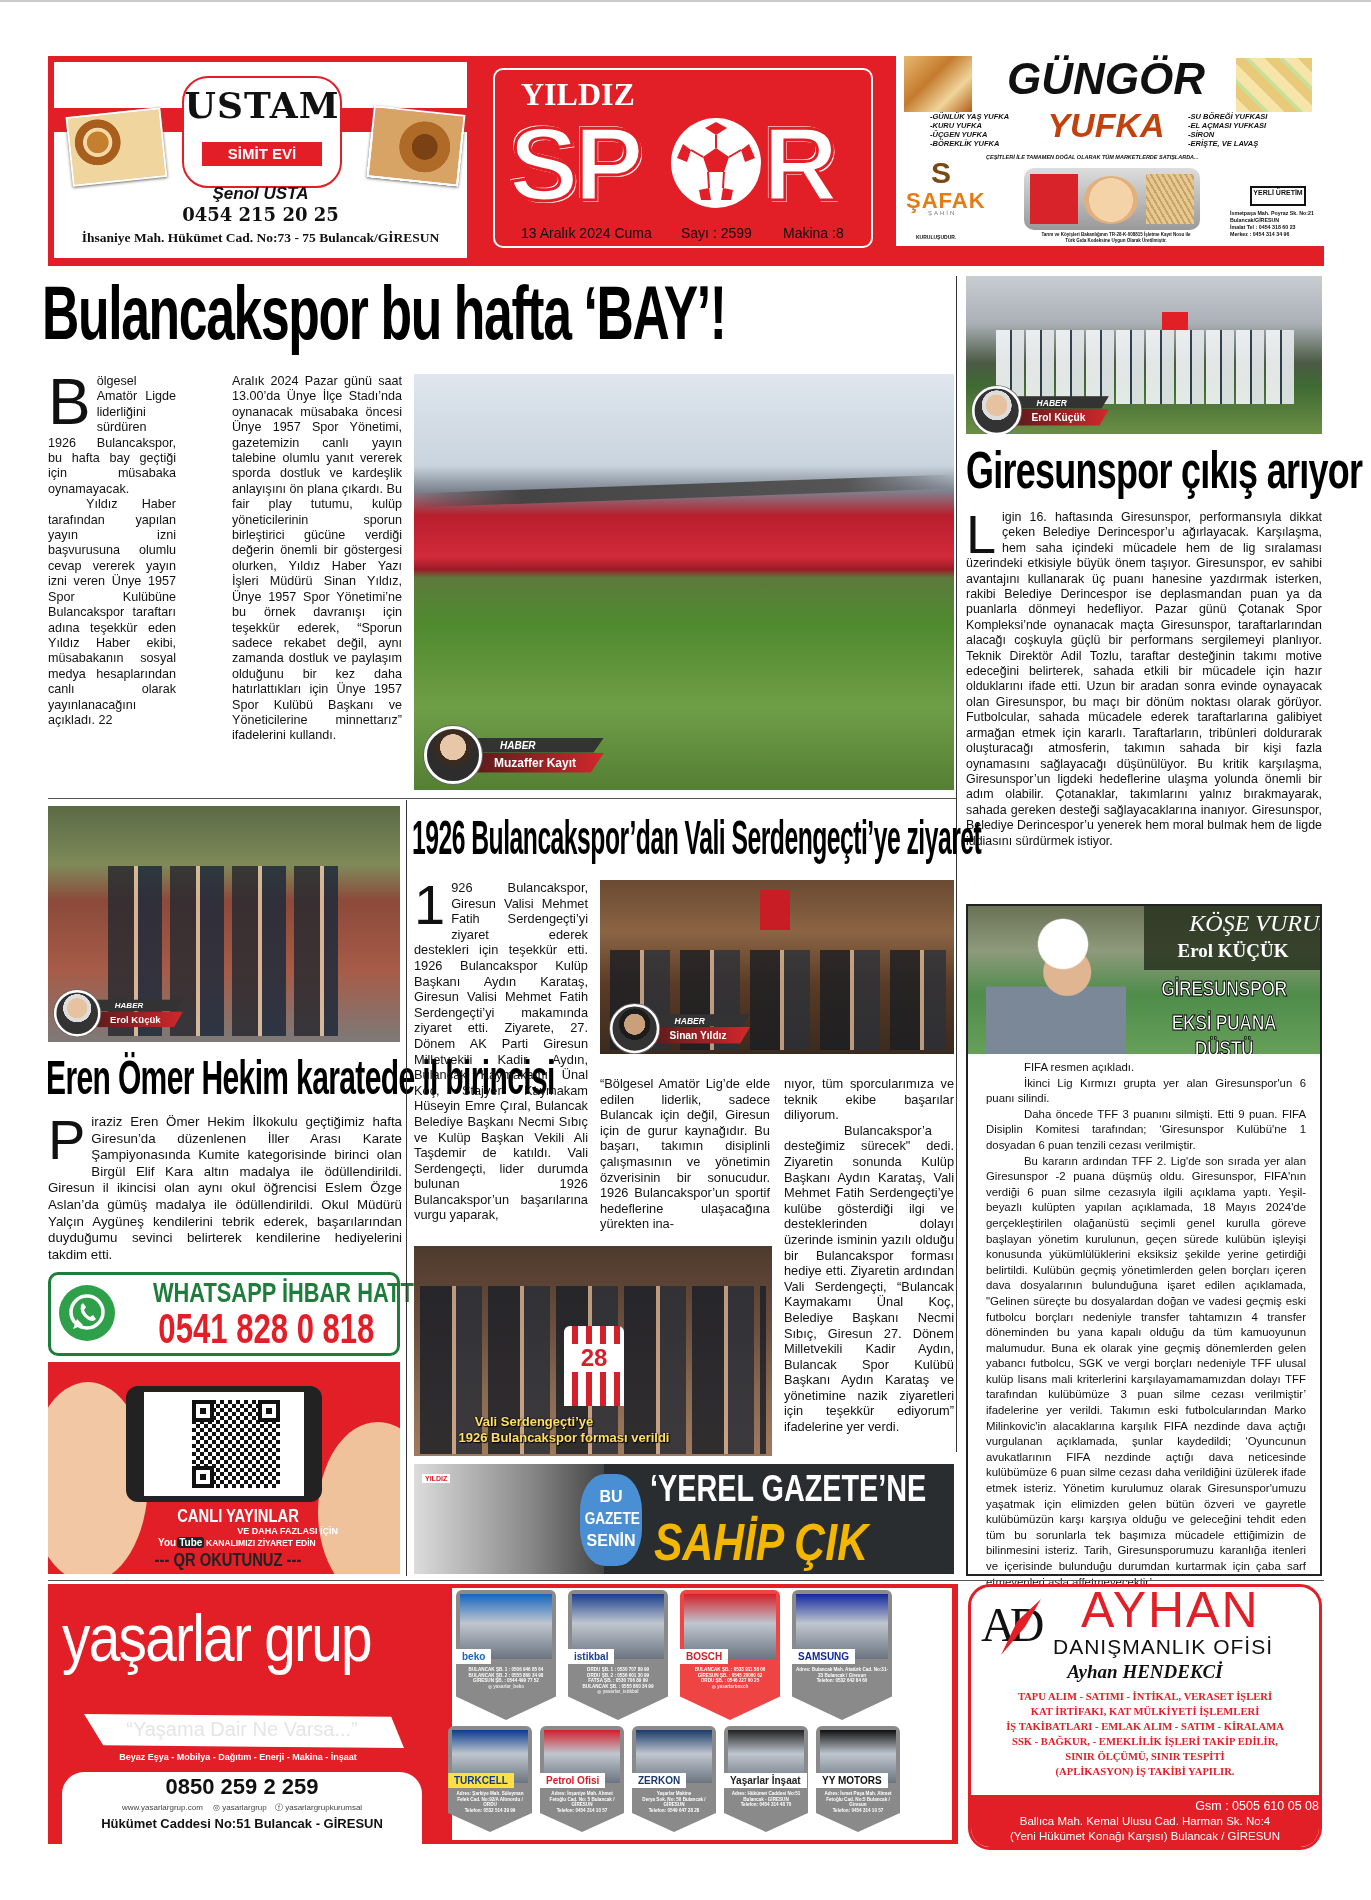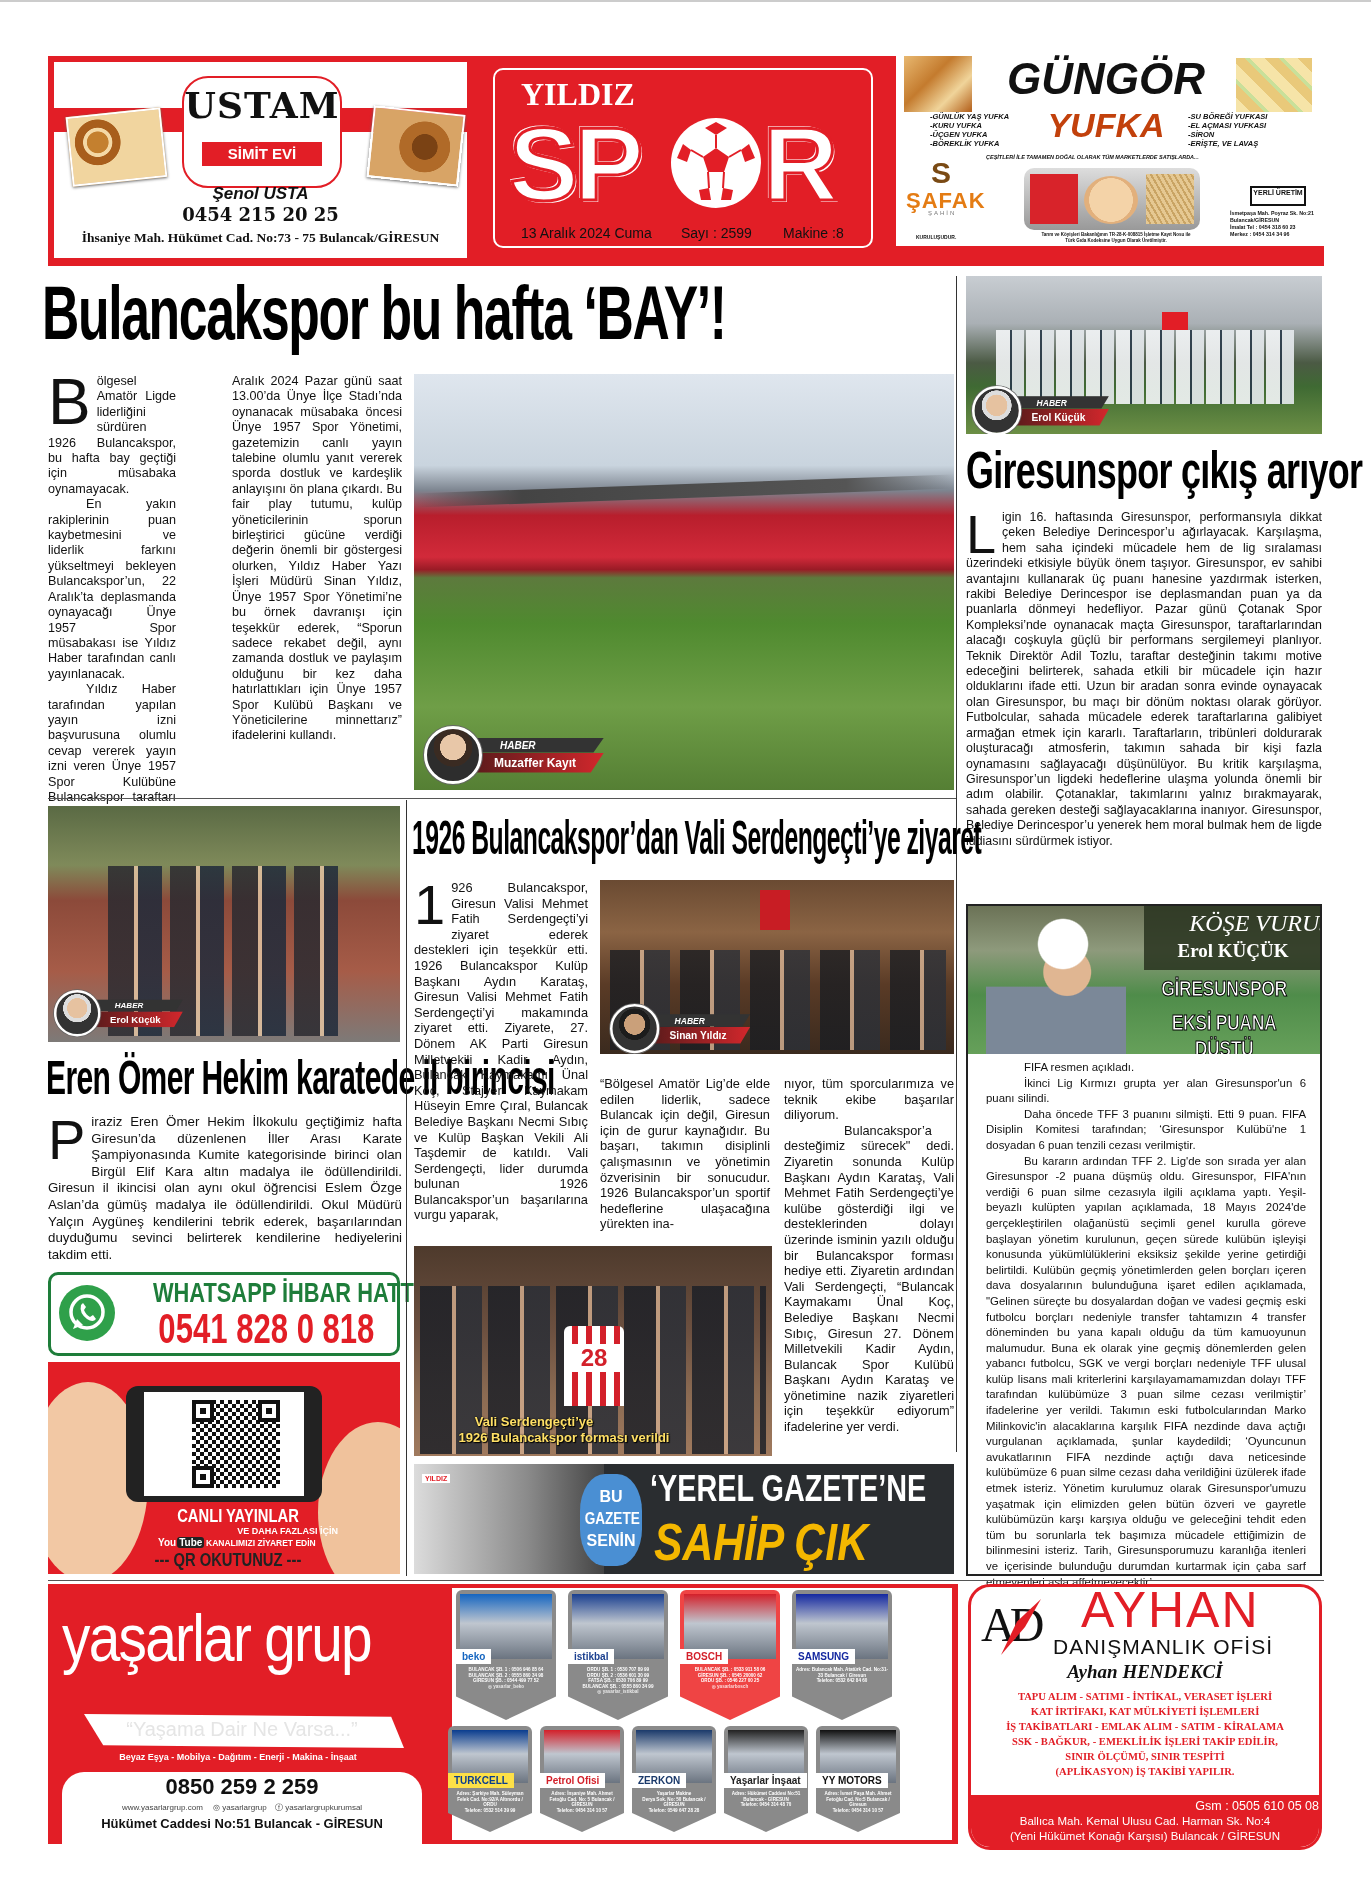--- a/index.html
+++ b/index.html
@@ -55,21 +55,21 @@
           <line x1="58" y1="39" x2="70" y2="32"></line>
         <line x1="32" y1="39" x2="20" y2="32"></line>
           <line x1="37" y1="54" x2="38" y2="70"></line>
         <line x1="53" y1="54" x2="52" y2="70"></line>
       </g>
     </svg>
   </div>
   <div class="abs" style="left:268px;top:42px;font-family:'Liberation Sans',sans-serif;font-weight:900;font-size:104px;line-height:104px;color:#fff;-webkit-text-stroke:3px #e21e26;text-shadow:2px 2px 0 #fff,-2px -2px 0 #fff;">R</div>
   <div class="abs" style="left:26px;top:155px;font-size:14px;color:#111;">13 Aralık 2024 Cuma</div>
   <div class="abs" style="left:186px;top:155px;font-size:14px;color:#111;">Sayı : 2599</div>
-  <div class="abs" style="left:288px;top:155px;font-size:14px;color:#111;">Makine :8</div>
+  <div class="abs" style="left:288px;top:155px;font-size:14px;color:#111;">Makina :8</div>
 </div>
 
 <div class="abs" style="left:896px;top:50px;width:454px;height:196px;background:#fff;overflow:hidden;">
   <div class="abs" style="left:8px;top:6px;width:68px;height:56px;background:linear-gradient(135deg,#e8b870,#c47b2e 40%,#f0d49a 70%,#b25d18);"></div>
   <div class="abs" style="left:340px;top:8px;width:76px;height:54px;background:repeating-linear-gradient(45deg,#f6e4a8 0 10px,#e9c97a 10px 20px,#c9e09a 20px 24px);"></div>
   <div class="abs" style="left:80px;top:4px;width:260px;text-align:center;font-weight:900;font-style:italic;font-size:44px;color:#111;">GÜNGÖR</div>
   <div class="abs" style="left:145px;top:56px;width:130px;text-align:center;font-weight:900;font-style:italic;font-size:34px;color:#c2410c;">YUFKA</div>
   <div class="abs" style="left:34px;top:62px;font-size:7.5px;font-weight:700;font-style:italic;line-height:9px;">
     <div>-GÜNLÜK YAŞ YUFKA</div>
     <div>-KURU YUFKA</div>
@@ -100,21 +100,20 @@
     <div>Merkez : 0454 314 34 96</div>
   </div>
 </div>
 
 <div class="abs headline" style="left:42px;top:272px;font-size:76px;line-height:82px;transform:scaleX(0.68);letter-spacing:-2px;">Bulancakspor bu hafta ‘BAY’!</div>
 <div class="abs" style="left:956px;top:276px;width:1px;height:1176px;background:#333;"></div>
 
 <div class="abs txt" style="left:48px;top:374px;width:128px;">
   <span class="dropcap">B</span>
   <p>ölgesel Amatör Ligde liderliğini sürdüren 1926 Bulancakspor, bu hafta bay geçtiği için müsabaka oynamayacak.</p>
-  <p class="ind">En yakın rakiplerinin puan kaybetmesini ve liderlik farkını yükseltmeyi bekleyen Bulancakspor’un, 22 Aralık’ta deplasmanda oynayacağı Ünye 1957 Spor müsabakası ise Yıldız Haber tarafından canlı yayınlanacak.</p>
   <p class="ind">Yıldız Haber tarafından yapılan yayın izni başvurusuna olumlu cevap vererek yayın izni veren Ünye 1957 Spor Kulübüne Bulancakspor taraftarı adına teşekkür eden Yıldız Haber ekibi, müsabakanın sosyal medya hesaplarından canlı olarak yayınlanacağını açıkladı. 22</p>
 </div>
 <div class="abs txt" style="left:232px;top:374px;width:170px;">
   <p>Aralık 2024 Pazar günü saat 13.00’da Ünye İlçe Stadı’nda oynanacak müsabaka öncesi Ünye 1957 Spor Yönetimi, gazetemizin canlı yayın talebine olumlu yanıt vererek sporda dostluk ve kardeşlik anlayışını ön plana çıkardı. Bu fair play tutumu, kulüp yöneticilerinin sporun birleştirici gücüne verdiği değerin önemli bir göstergesi olurken, Yıldız Haber Yazı İşleri Müdürü Sinan Yıldız, Ünye 1957 Spor Yönetimi’ne bu örnek davranışı için teşekkür ederek, “Sporun sadece rekabet değil, aynı zamanda dostluk ve paylaşım olduğunu bir kez daha hatırlattıkları için Ünye 1957 Spor Kulübü Başkanı ve Yöneticilerine minnettarız” ifadelerini kullandı.</p>
 </div>
 <div class="abs photo" style="left:414px;top:374px;width:540px;height:416px;background:linear-gradient(180deg,#dfe6ee 0%,#c9d4de 22%,#7d8590 28%,#b81e2c 34%,#d22a3a 44%,#9a1b26 47%,#5d7a3d 49%,#4f8a2f 60%,#6f9e47 80%,#557f34 100%);">
   <div class="abs" style="left:0;top:110px;width:540px;height:14px;background:linear-gradient(90deg,transparent,#444 20%,#555 80%,transparent);transform:skewY(-2deg);"></div>
   <div class="reporter" style="left:10px;top:352px;">
     <div class="face"></div>
     <div class="tags">

